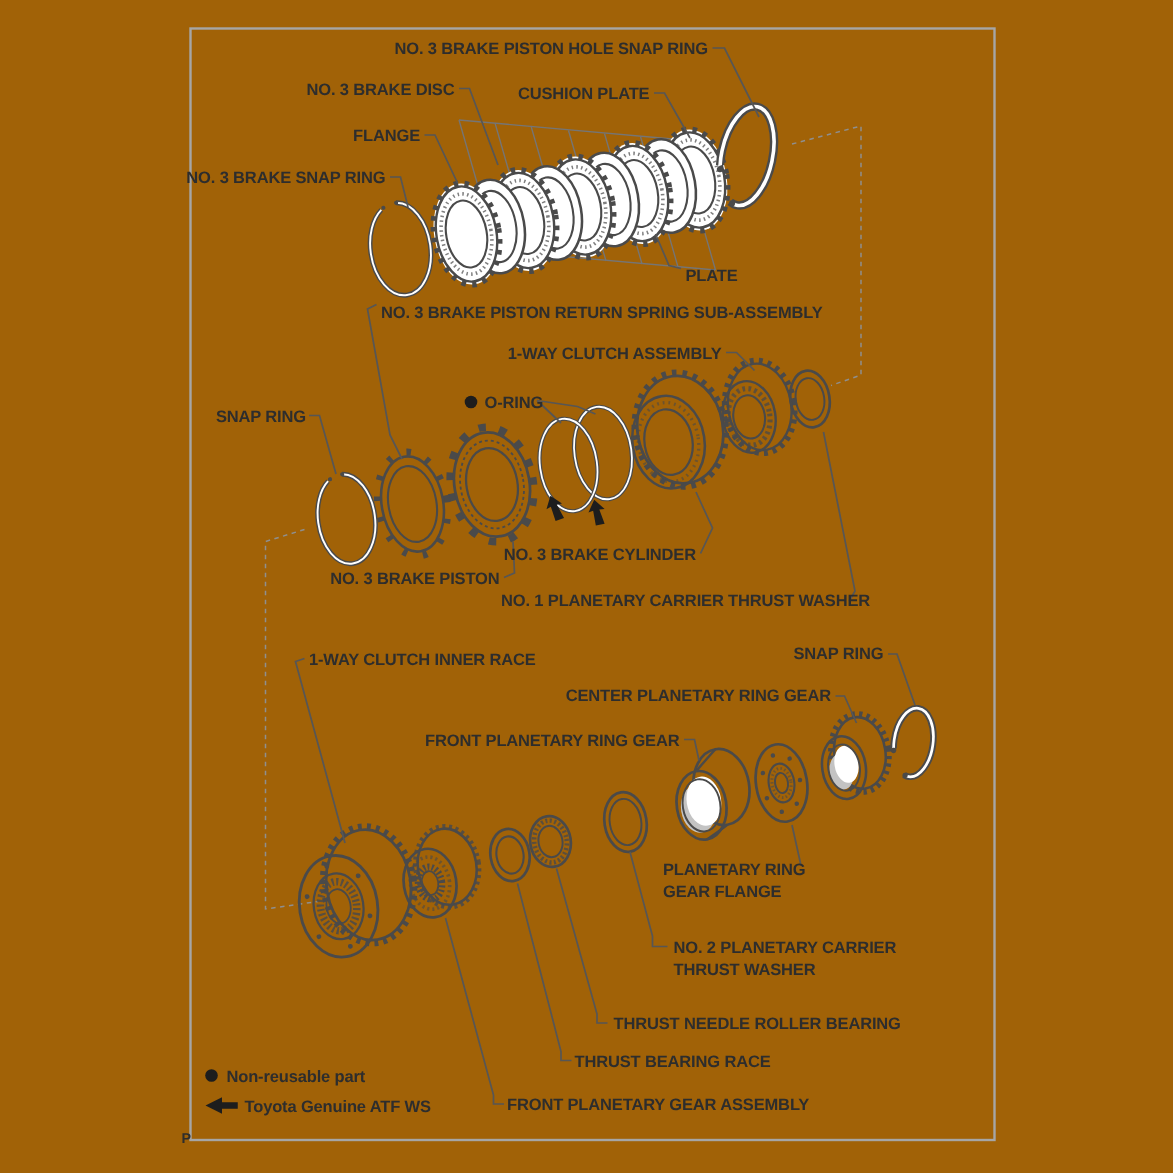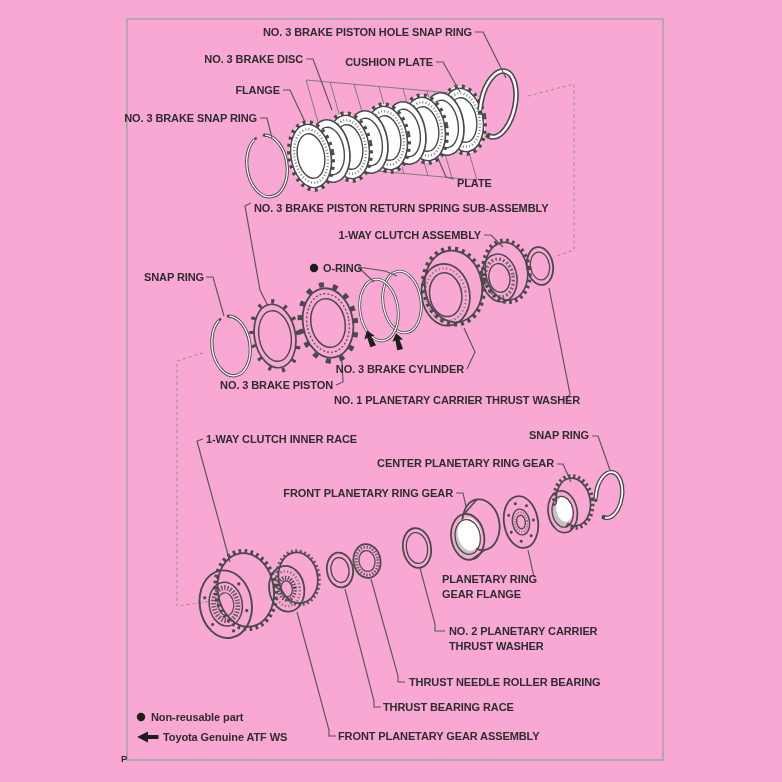--- a/index.html
+++ b/index.html
@@ -1,16 +1,16 @@
 <!DOCTYPE html>
 <html><head>
 <meta charset="utf-8">
 <style>
   html,body{margin:0;padding:0;background:#ffffff;}
-  .page{position:relative;width:782px;height:782px;background:#f9a8d4;overflow:hidden;}
+  .page{position:relative;width:782px;height:782px;background:#a16207;overflow:hidden;}
   svg{display:block;}
   .lbl{font:700 11px "Liberation Sans", sans-serif;fill:#2d2d2d;letter-spacing:-0.1px;}
   .sm{font:700 9.5px "Liberation Sans", sans-serif;fill:#2d2d2d;}
   .ln{fill:none;stroke:#4a4a4a;}
   .lead{fill:none;stroke:#565656;stroke-width:1.15;}
   .guide{fill:none;stroke:#757575;stroke-width:0.9;}
   .dashrail{fill:none;stroke:#8f8f8f;stroke-width:1;stroke-dasharray:3 3;}
   .wht{fill:none;stroke:#ffffff;}
   .blk{fill:#1d1d1d;stroke:none;}
 </style>

